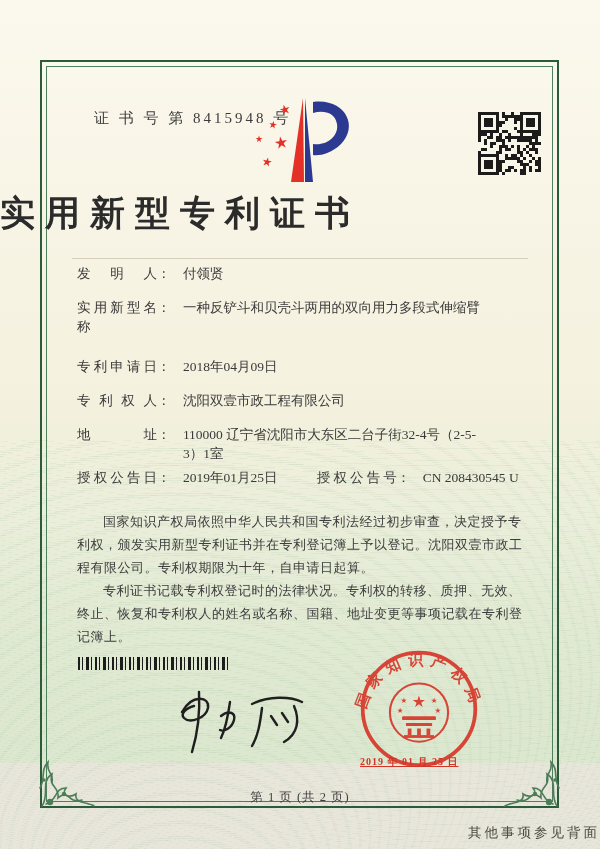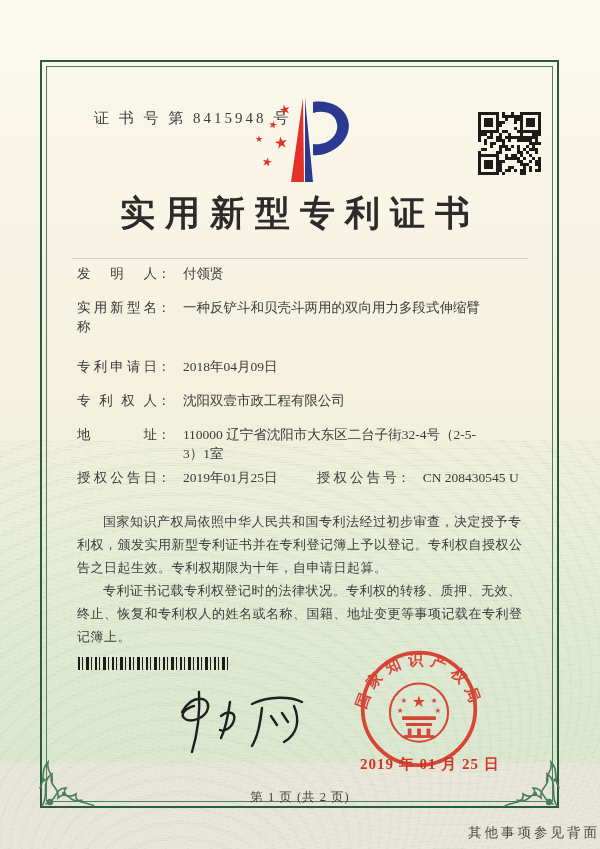--- a/index.html
+++ b/index.html
@@ -35,21 +35,21 @@
   .logo{position:absolute;left:247px;top:92px;}
   .qr{
     position:absolute;left:478px;top:112px;width:63px;height:63px;
     display:grid;grid-template-columns:repeat(21,3px);grid-template-rows:repeat(21,3px);
     background:#f8f5e9;
   }
   .qr div{width:3px;height:3px;}
   .qr .on{background:#1e1c1a;}
   .title{
     position:absolute;left:0;top:190px;width:600px;margin:0;
-    text-align:center;font-size:35px;font-weight:600;color:#2b2b2b;
+    font-size:35px;font-weight:600;color:#2b2b2b;
     letter-spacing:10px;
   }
   .hairline{
     position:absolute;left:72px;top:258px;width:456px;height:1px;
     background:#d4cfbd;
   }
   .fields{
     position:absolute;left:77px;top:264px;width:452px;
     font-size:13.5px;color:#3a3a3a;
   }
@@ -78,21 +78,21 @@
       #1c1c1c 13px 14px,rgba(0,0,0,0) 14px 17px);
   }
   .director{
     position:absolute;left:112px;top:700px;
     font-size:15px;color:#2e2e2e;letter-spacing:2px;line-height:30px;
   }
   .signature{position:absolute;left:168px;top:686px;}
   .seal{position:absolute;left:353px;top:645px;opacity:.92;}
   .seal-date{
     position:absolute;left:360px;top:755px;
-    font-size:15px;color:#d03526;letter-spacing:1px;font-weight:600;
+    font-size:10px;color:#d03526;letter-spacing:1px;font-weight:600;text-decoration:underline;
   }
   .page-indicator{
     position:absolute;left:0;top:789px;width:600px;text-align:center;
     font-size:12.5px;color:#3e3e3e;letter-spacing:1px;
   }
   .back-note{
     position:absolute;left:0;top:824px;width:600px;text-align:right;
     font-size:13.5px;color:#4a4a42;letter-spacing:3px;
   }
   .flourish{position:absolute;}
@@ -616,21 +616,21 @@
     </div>
     <div class="frow grant">
       <span class="flabel">授权公告日</span><span class="fcolon">：</span>
       <span class="fvalue">2019年01月25日</span>
       <span class="flabel rlabel">授权公告号</span><span class="fcolon">：</span>
       <span class="fvalue">CN 208430545 U</span>
     </div>
   </div>
 
   <div class="paras">
-    <p>国家知识产权局依照中华人民共和国专利法经过初步审查，决定授予专利权，颁发实用新型专利证书并在专利登记簿上予以登记。专利权自授权公告之日起生效。专利权期限为十年，自申请日起算。</p>
+    <p>国家知识产权局依照中华人民共和国专利法经过初步审查，决定授予专利权，颁发实用新型专利证书并在专利登记簿上予以登记。沈阳双壹市政工程有限公司。专利权期限为十年，自申请日起算。</p>
     <p>专利证书记载专利权登记时的法律状况。专利权的转移、质押、无效、终止、恢复和专利权人的姓名或名称、国籍、地址变更等事项记载在专利登记簿上。</p>
   </div>
 
   <div class="barcode"></div>
 
 
   <svg class="signature" width="145" height="72" viewBox="0 0 145 72">
     <g fill="none" stroke="#1f1f1f" stroke-width="2.4" stroke-linecap="round">
       <path d="M14,26 C24,8 42,10 40,22 C38,32 22,38 16,32 C12,28 18,22 26,20"></path>
       <path d="M31,6 C32,24 30,46 24,66"></path>

